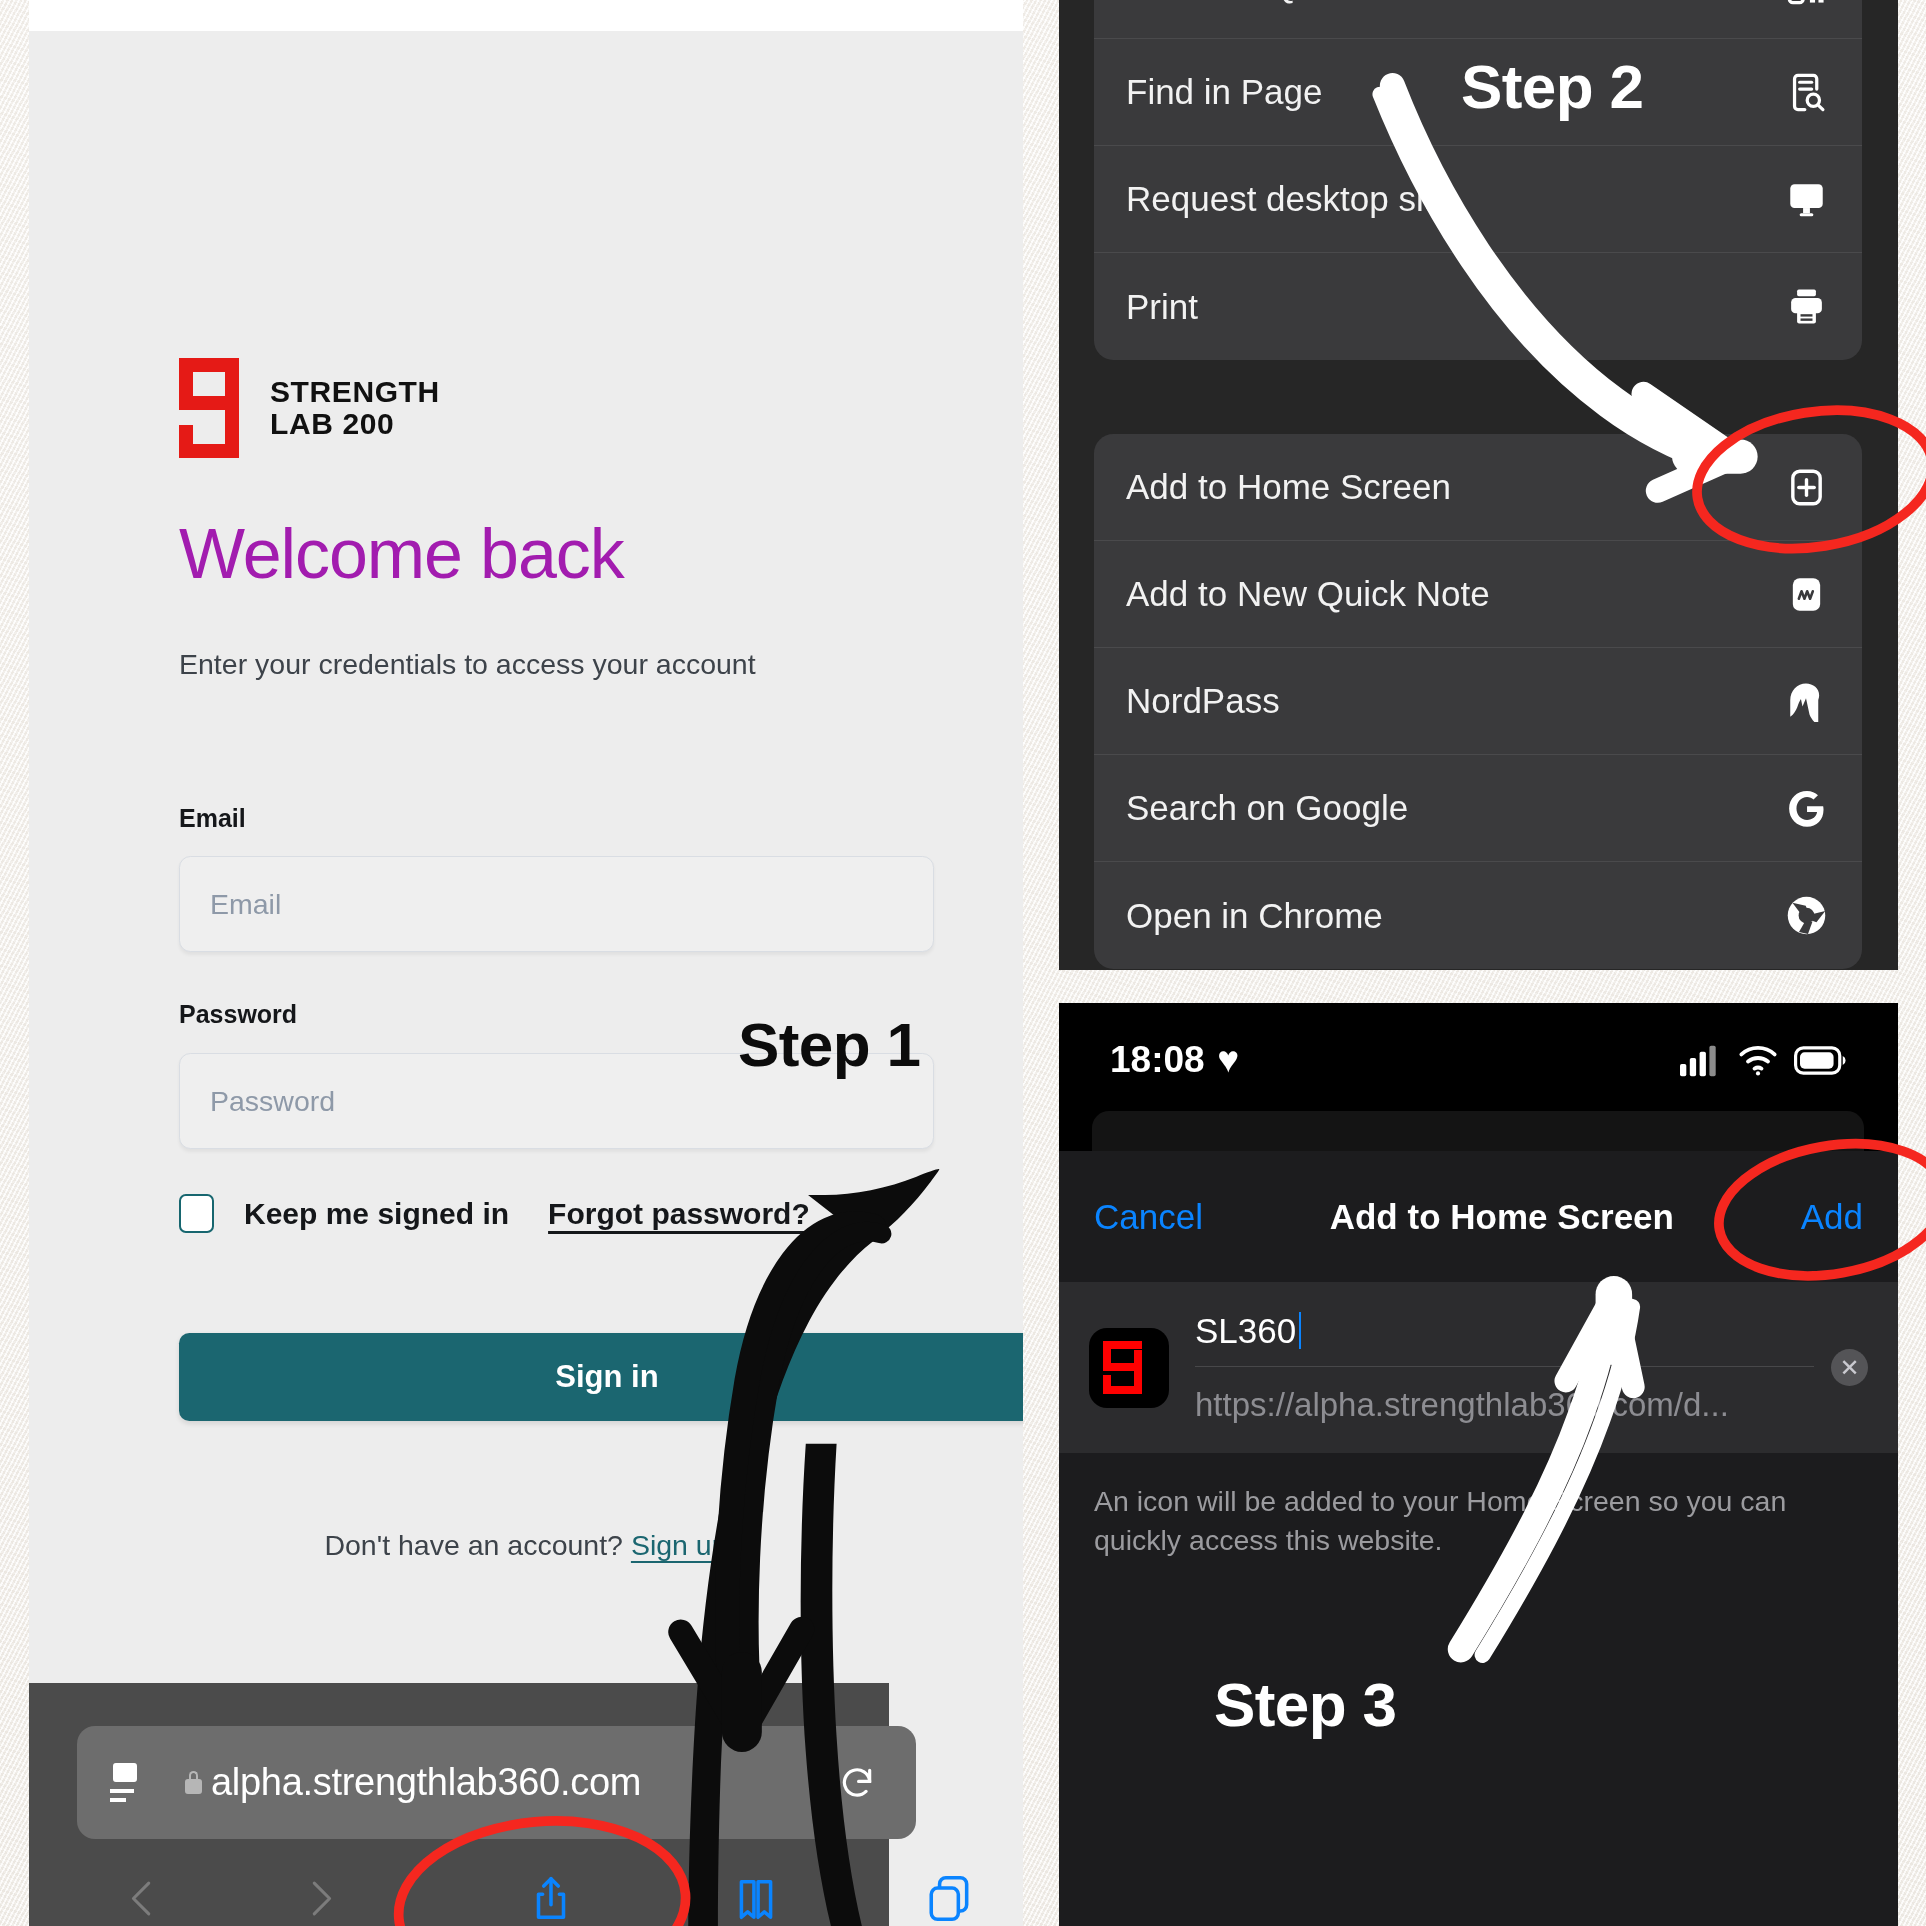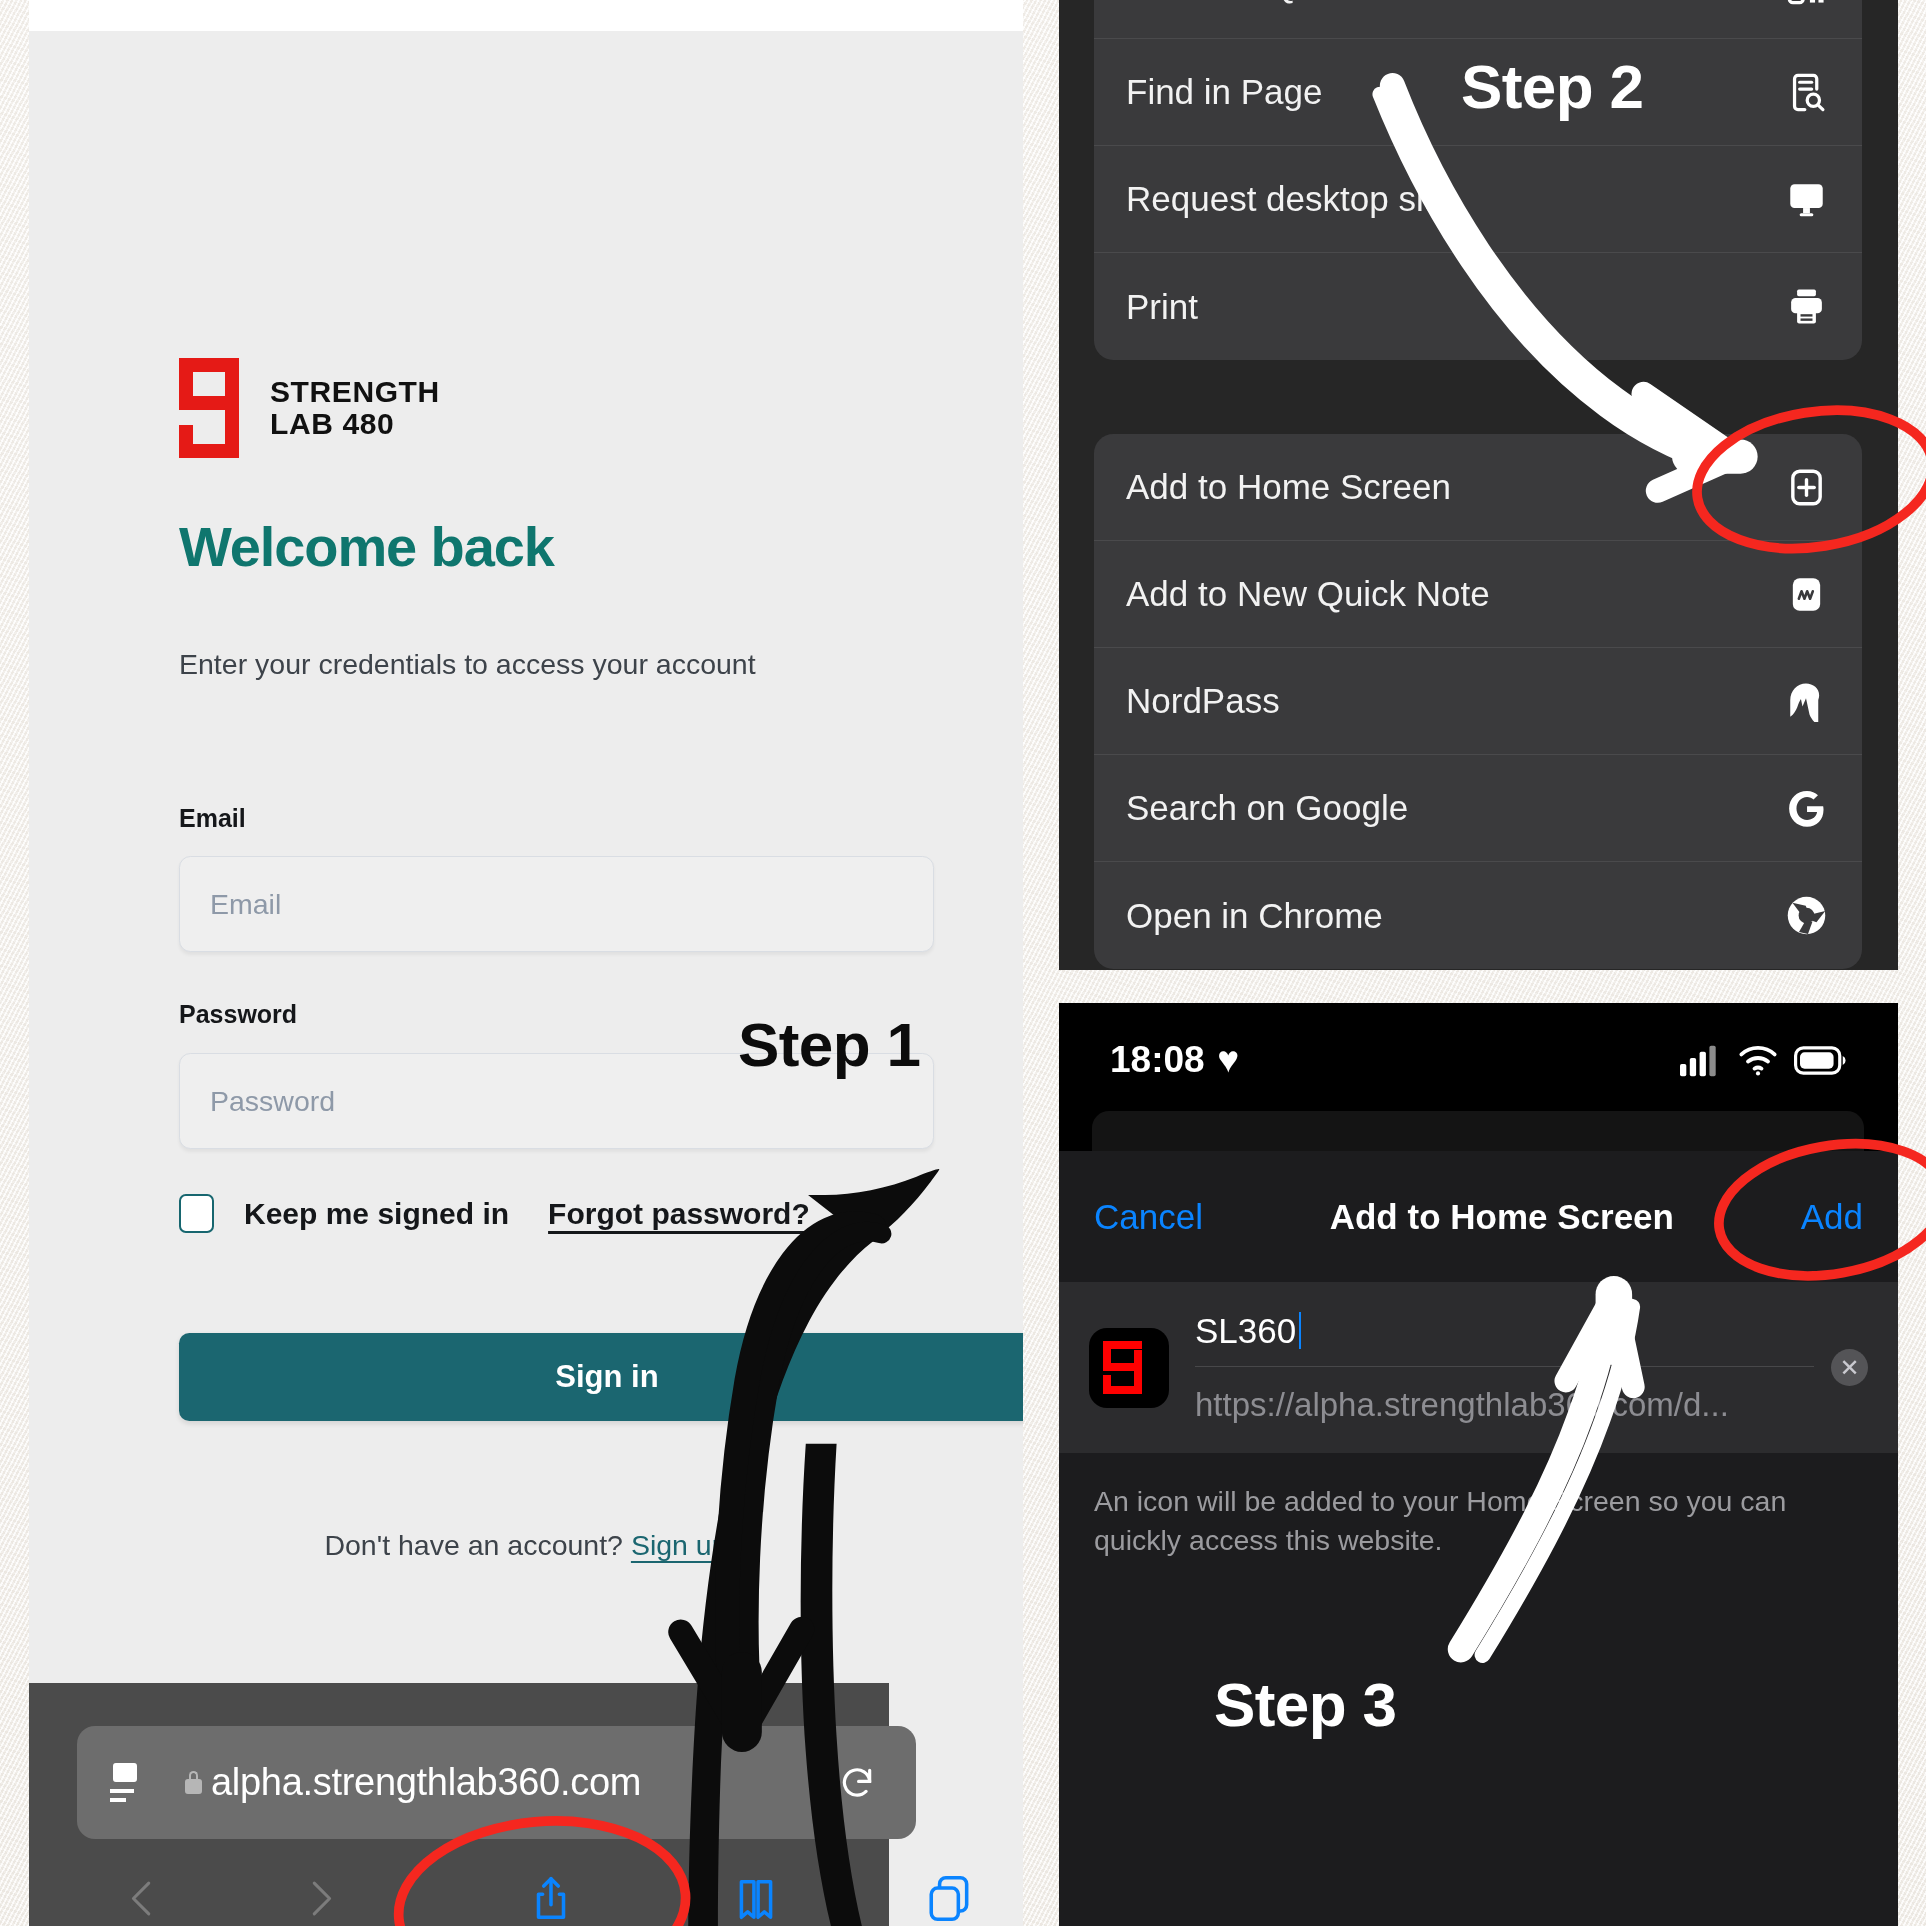--- a/index.html
+++ b/index.html
@@ -33,21 +33,21 @@
   .bm2{left:13.7px;top:0;width:46px;height:13.7px;}        
   .bm3{left:46px;top:13.7px;width:13.7px;height:25px;}     
   .bm4{left:0px;top:38px;width:60px;height:13.7px;}     
   .bm5{left:46px;top:51px;width:13.7px;height:49px;}     
   .bm6{left:0;top:86px;width:60px;height:13.7px;}      
   .bm7{left:0;top:67px;width:13.7px;height:33px;}       
   .brand-text{line-height:1.08;}
   .brand-l1{font-size:30px;font-weight:700;letter-spacing:0.6px;color:#111;}
   .brand-l2{font-size:30px;font-weight:700;letter-spacing:0.6px;color:#111;}
 
-  .welcome{position:absolute;left:150px;top:514px;font-size:56px;font-weight:700;color:#0f766e;letter-spacing:-1.1px;}
+  .welcome{position:absolute;left:150px;top:514px;font-size:70px;font-weight:400;color:#a21caf;letter-spacing:-1.1px;}
   .subtitle{position:absolute;left:150px;top:645px;width:673px;font-size:28.5px;line-height:1.35;color:#3d434a;}
 
   .field-label{position:absolute;left:150px;font-size:25px;font-weight:700;color:#15171a;}
   .lbl-email{top:804px;}
   .lbl-pass{top:1000px;}
 
   .input-box{
     position:absolute;left:150px;width:753px;height:94px;
     background:#efefef;border:1.1px solid #d9dde3;border-radius:11.4px;
     box-shadow:0 2.3px 3.4px rgba(0,0,0,.05);
@@ -171,21 +171,21 @@
       <i class="bm1"></i>
         <i class="bm2"></i>
         <i class="bm3"></i>
       <i class="bm4"></i>
         <i class="bm5"></i>
         <i class="bm6"></i>
         <i class="bm7"></i>
     </div>
     <div class="brand-text">
       <div class="brand-l1">STRENGTH</div>
-      <div class="brand-l2">LAB 480</div>
+      <div class="brand-l2">LAB 200</div>
     </div>
   </div>
 
   <div class="welcome">Welcome back</div>
   <div class="subtitle">Enter your credentials to access your account</div>
 
   <div class="field-label lbl-email">Email</div>
   <div class="input-box in-email">
     <span>Email</span>
   </div>

